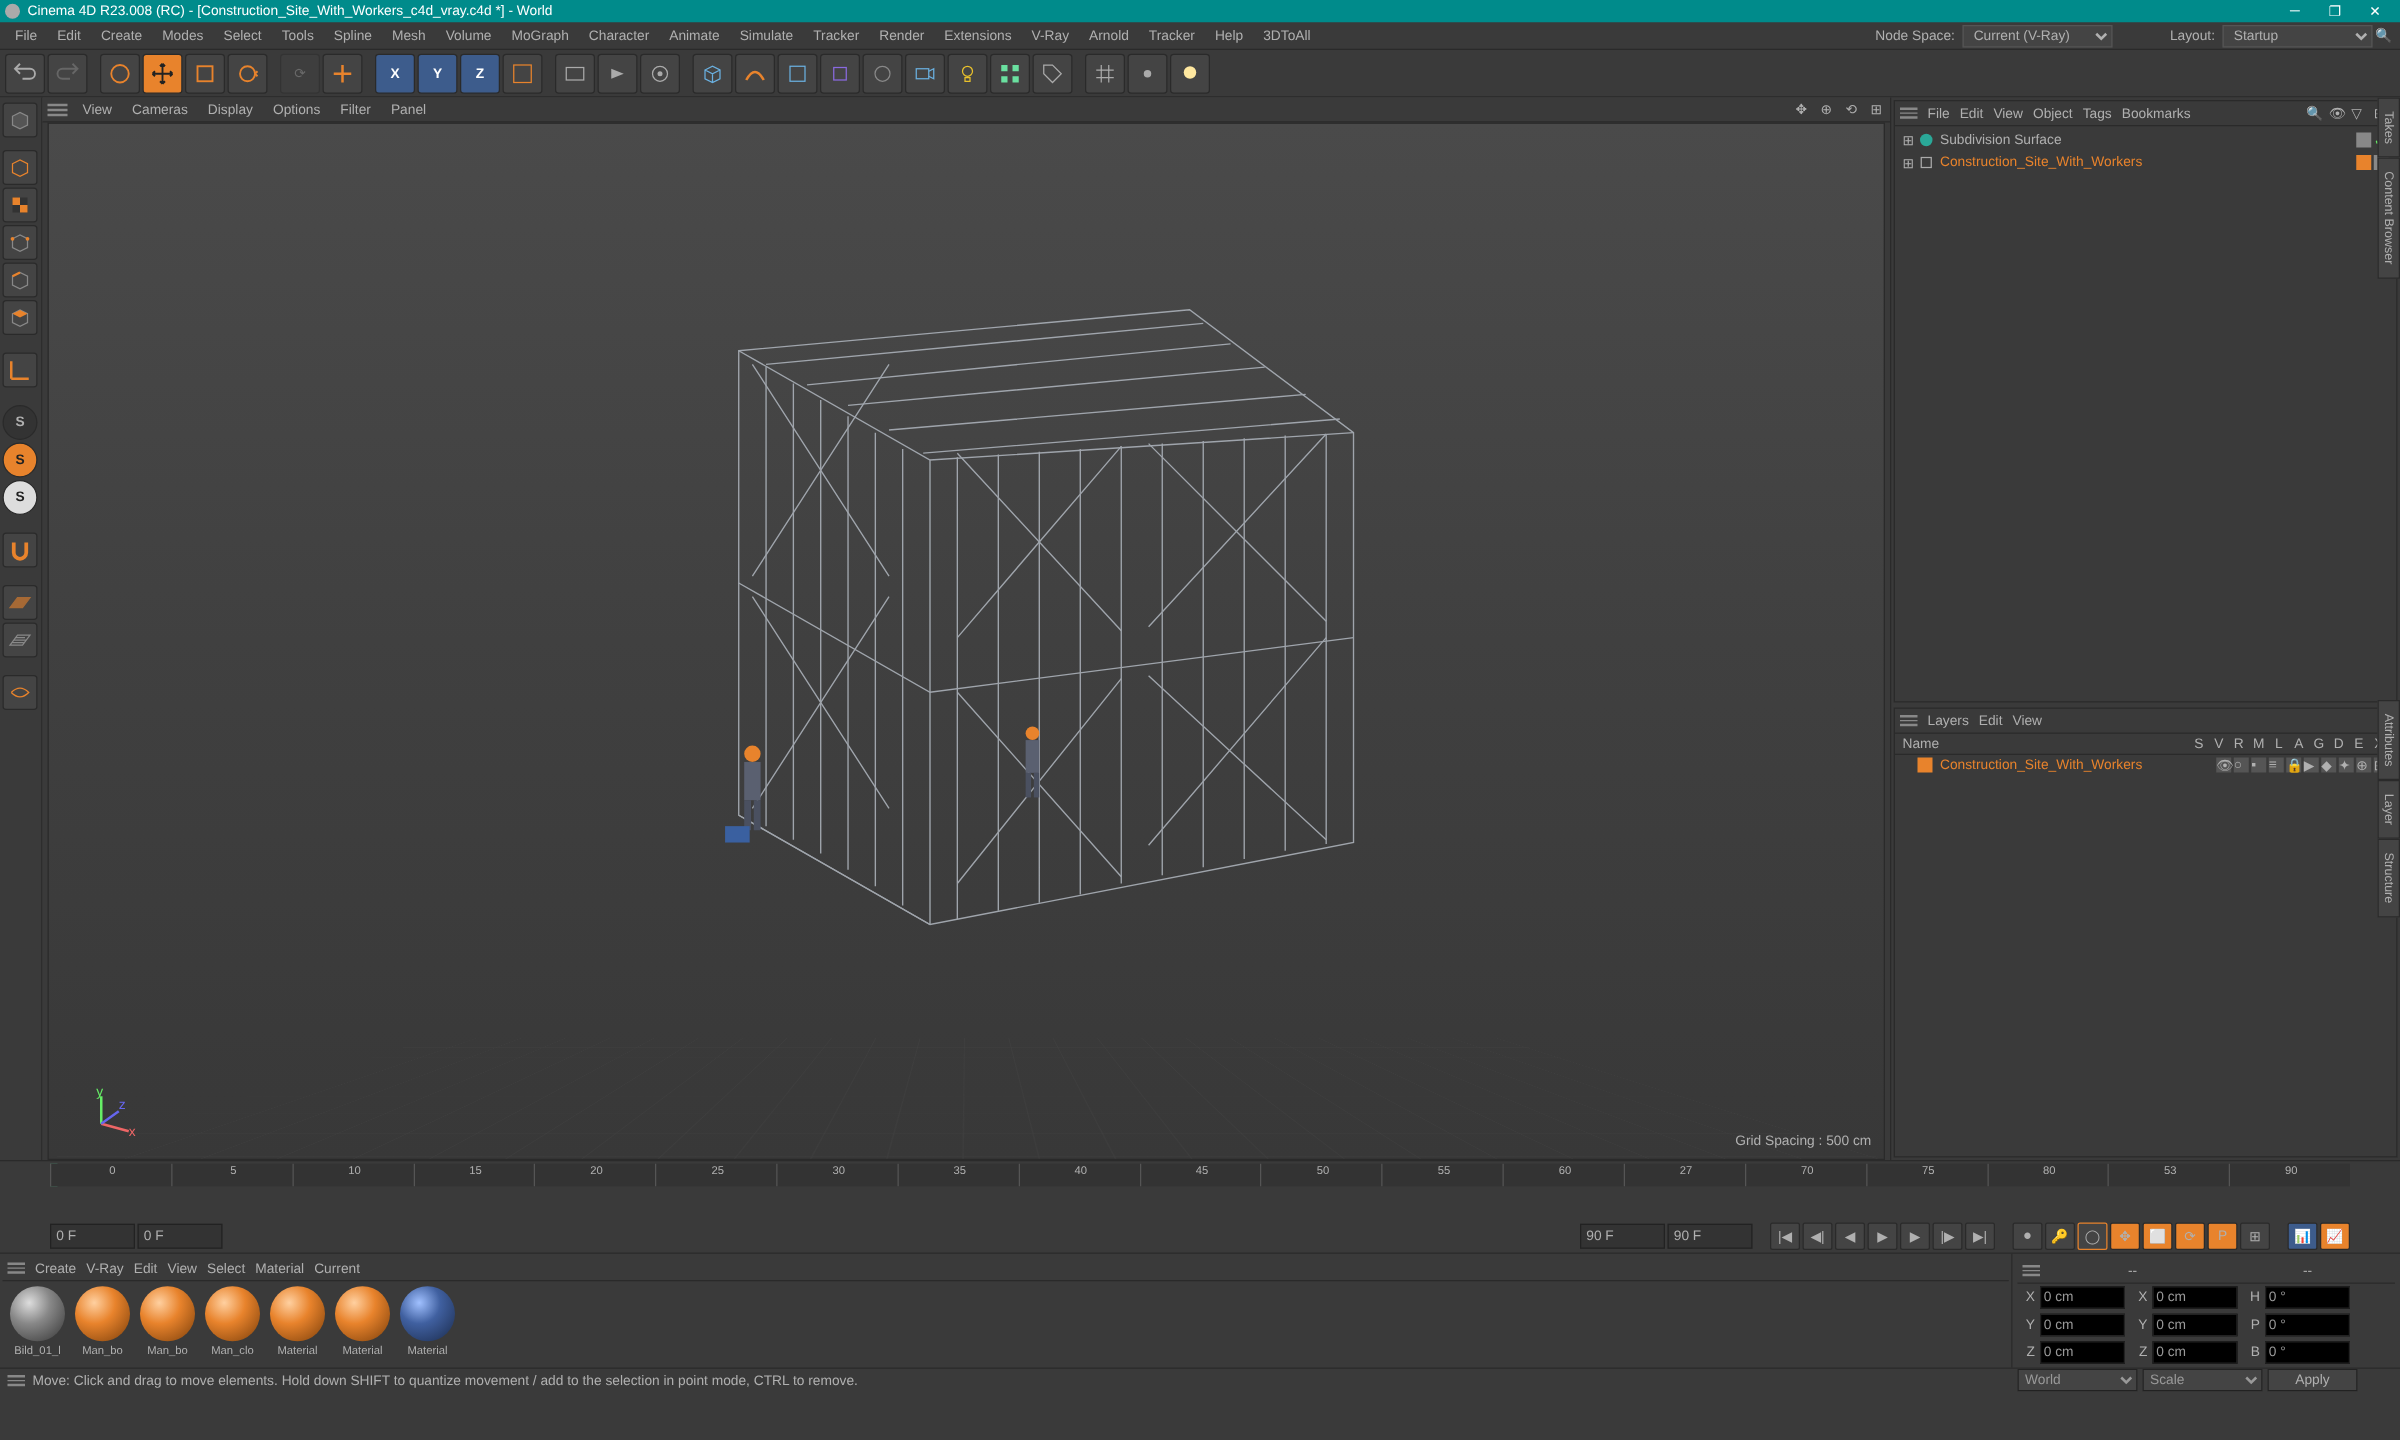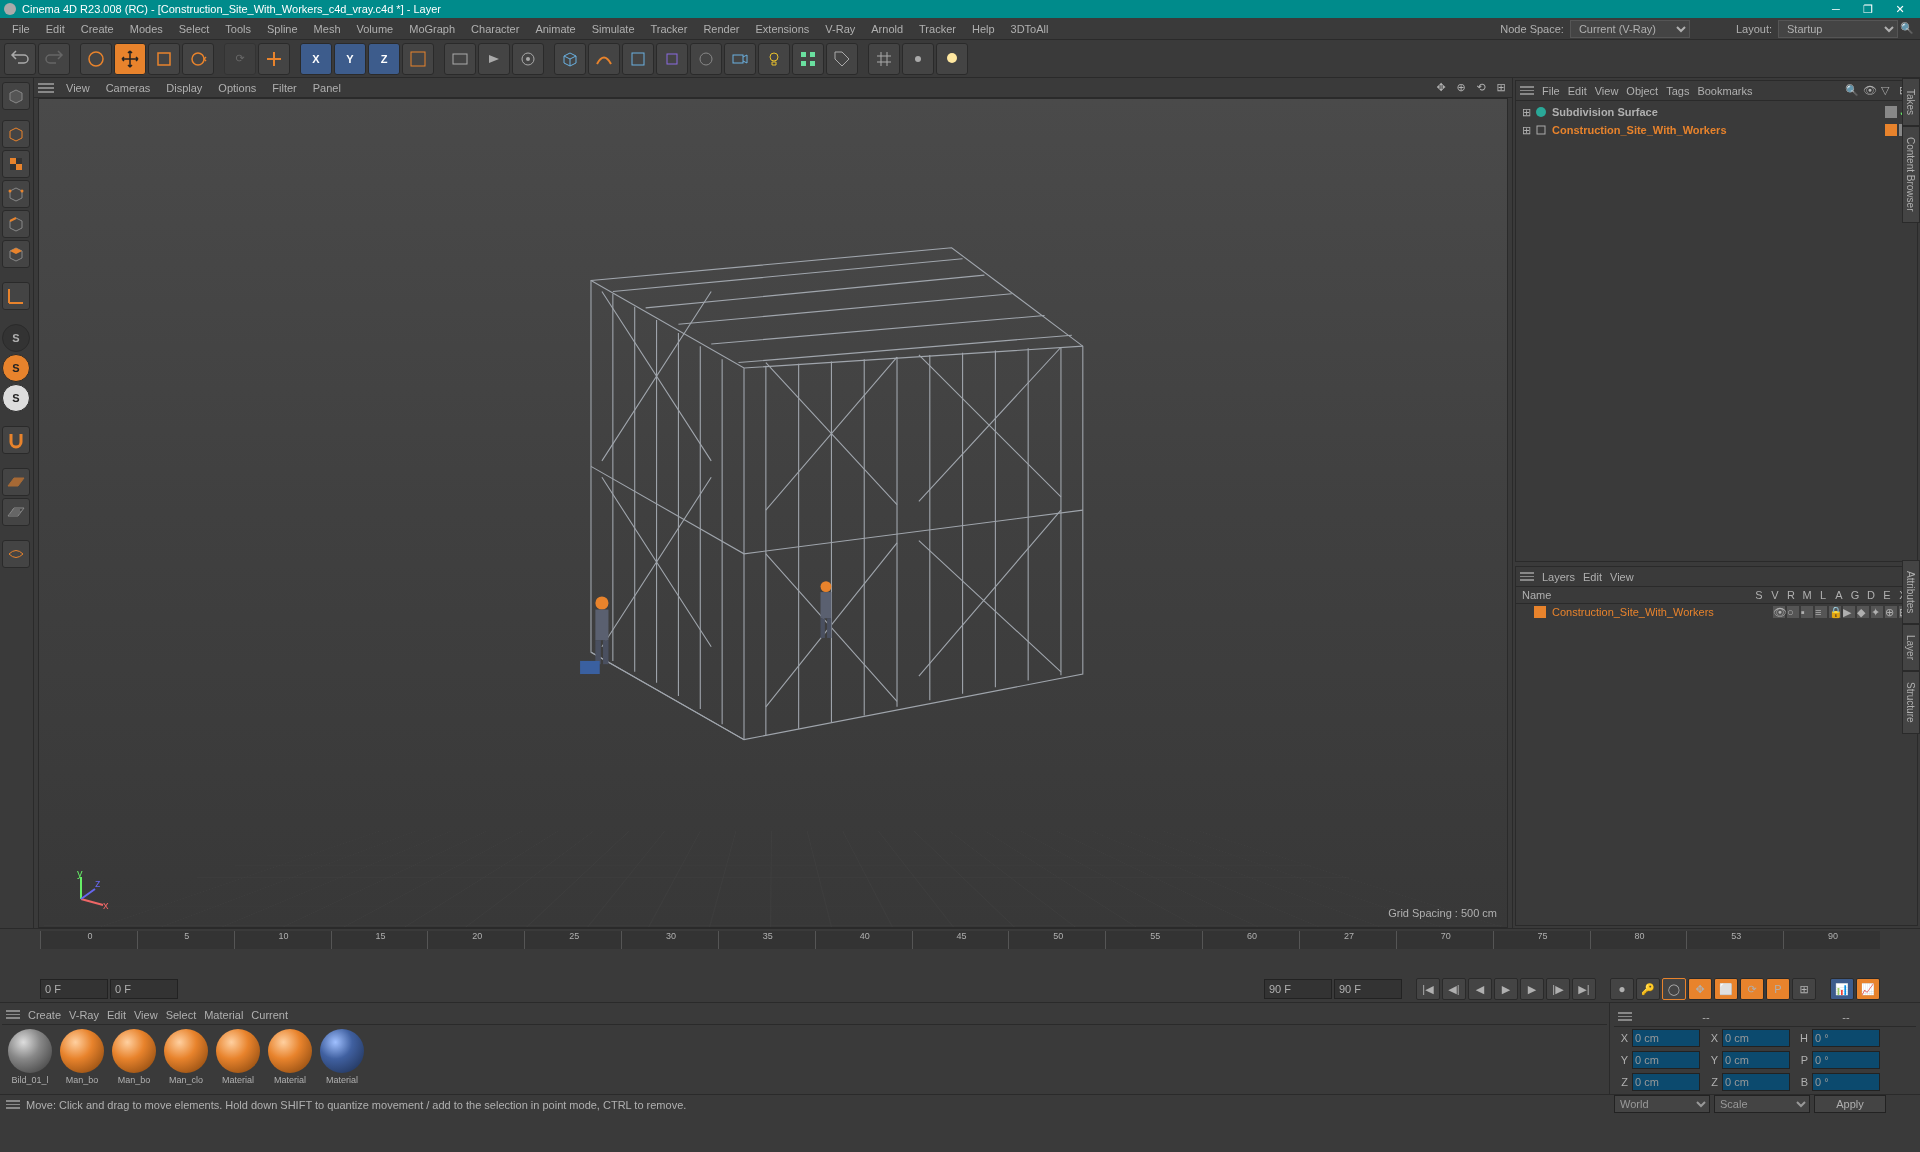--- a/index.html
+++ b/index.html
@@ -64,21 +64,21 @@
 .panel-menu .menu-btn { width: 14px; height: 14px; display: flex; flex-direction: column; justify-content: center; gap: 2px; }
 .panel-menu .menu-btn span { height: 1.5px; background: #888; }
 .panel-menu .pm-item { cursor: pointer; }
 .panel-menu .pm-icons { margin-left: auto; display: flex; gap: 4px; }
 .panel-menu .pm-icon { width: 14px; height: 14px; cursor: pointer; }
 
 .objects-tree { padding: 2px; min-height: 460px; overflow: auto; }
 .tree-row { display: flex; align-items: center; height: 18px; padding: 0 4px; }
 .tree-row .expand { width: 12px; cursor: pointer; }
 .tree-row .obj-icon { width: 14px; height: 14px; margin-right: 4px; }
-.tree-row .obj-name { color: #e8832c; flex: 1; cursor: pointer; font-weight: bold; }
+.tree-row .obj-name { color: #e8832c; flex: 1; cursor: pointer; }
 .tree-row .tags { display: flex; gap: 2px; }
 .tree-row .tag { width: 12px; height: 12px; }
 
 
 .layers-panel { flex: 1; }
 .layers-header { display: flex; padding: 2px 6px; border-bottom: 1px solid #2a2a2a; font-size: 10px; }
 .layers-header .col-name { flex: 1; }
 .layers-header .col-letter { width: 16px; text-align: center; }
 .layer-row { display: flex; align-items: center; padding: 2px 6px; }
 .layer-row .layer-icon { width: 12px; height: 12px; background: #e8832c; margin-right: 6px; margin-left: 12px;}
@@ -104,35 +104,35 @@
 .materials { display: flex; gap: 4px; padding: 4px; }
 .material { width: 48px; text-align: center; cursor: pointer; }
 .material .sphere { width: 44px; height: 44px; border-radius: 50%; background: radial-gradient(circle at 35% 30%, #ddd, #888 40%, #333); margin: 0 auto; }
 .material .sphere.orange { background: radial-gradient(circle at 35% 30%, #ffd0a0, #e8832c 40%, #7a3e0a); }
 .material .sphere.blue { background: radial-gradient(circle at 35% 30%, #a0c0ff, #4060a0 40%, #1a2a4a); }
 .material .mat-name { font-size: 9px; margin-top: 2px; overflow: hidden; white-space: nowrap; }
 
 .coords-panel { width: 310px; padding: 4px; }
 .coord-row { display: flex; align-items: center; gap: 4px; height: 22px; }
 .coord-row .label { width: 14px; text-align: right; }
-.coord-row input { width: 68px; background: #0c4a6e; border: 1px solid #222; color: #999; padding: 2px; }
+.coord-row input { width: 68px; background: #000000; border: 1px solid #222; color: #999; padding: 2px; }
 .coord-row select { width: 96px; background: #444; border: 1px solid #222; color: #999; padding: 1px; }
 .coord-row button { width: 72px; background: #444; border: 1px solid #222; color: #b0b0b0; padding: 2px; cursor: pointer; }
 
 
 .status-bar { height: 20px; background: #3a3a3a; border-top: 1px solid #2a2a2a; display: flex; align-items: center; padding: 0 6px; }
 .status-bar .menu-btn { width: 14px; height: 14px; margin-right: 6px; display: flex; flex-direction: column; justify-content: center; gap: 2px; }
 .status-bar .menu-btn span { height: 1.5px; background: #888; }
 </style>
 </head>
 <body>
 
 <div class="title-bar">
   <div class="logo"></div>
-  <div class="title">Cinema 4D R23.008 (RC) - [Construction_Site_With_Workers_c4d_vray.c4d *] - Layer</div>
+  <div class="title">Cinema 4D R23.008 (RC) - [Construction_Site_With_Workers_c4d_vray.c4d *] - World</div>
   <div class="win-btn">─</div>
   <div class="win-btn">❐</div>
   <div class="win-btn">✕</div>
 </div>
 
 <div class="menu-bar">
   <span class="menu-item">File</span>
   <span class="menu-item">Edit</span>
   <span class="menu-item">Create</span>
   <span class="menu-item">Modes</span>

